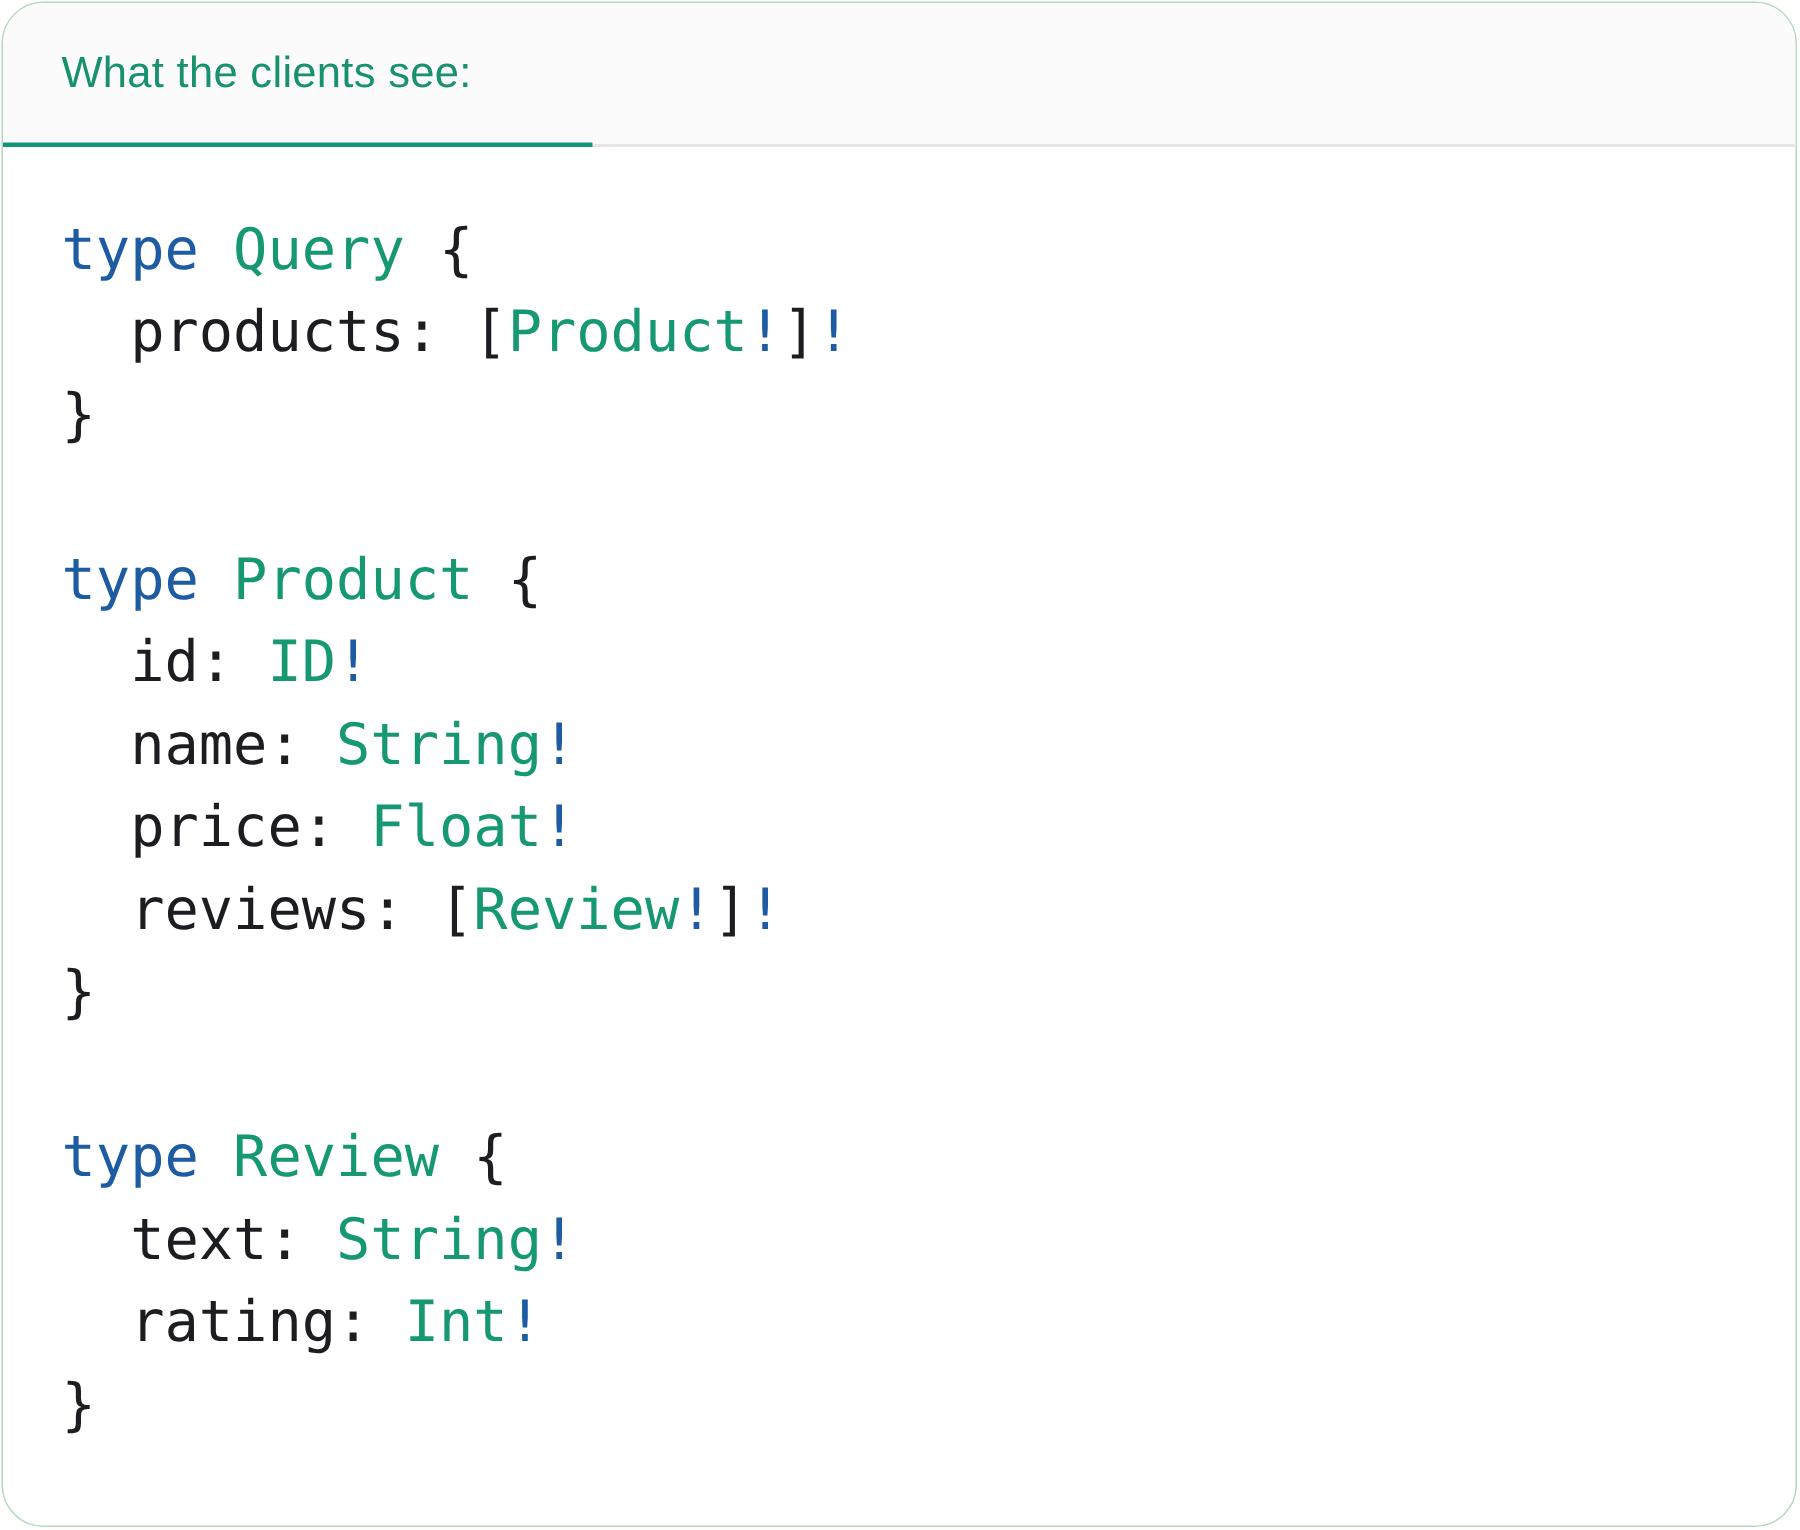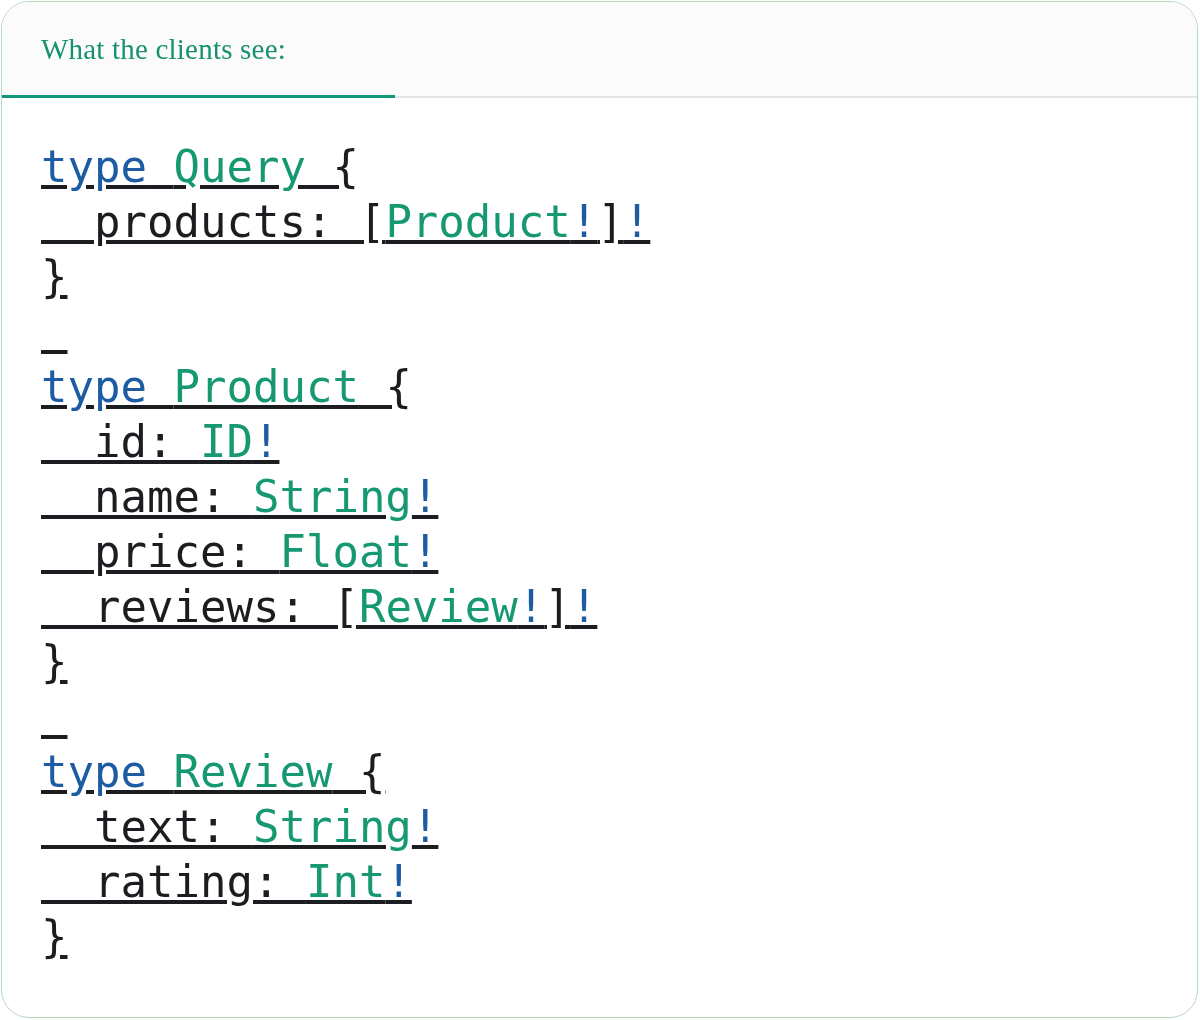--- a/index.html
+++ b/index.html
@@ -33,42 +33,40 @@
     background:var(--header-bg);
     border-bottom:2px solid var(--header-border);
   }
   .tab{
     position:absolute;left:0;top:0;bottom:0;
     width:393px;
     display:flex;align-items:center;
     padding-left:39px;
     box-sizing:border-box;
     cursor:pointer;
-    font-family:Liberation Serif, serif;
   }
   .tab-label{
     font-size:29px;
     font-weight:500;
     letter-spacing:.2px;
     color:var(--tab-text);
   }
   .tab-underline{
     position:absolute;left:0;bottom:-2px;
     width:100%;height:3px;
     background:var(--tab-underline);
   }
   .code{
     margin:0;
     padding:41px 30px 30px 39px;
     font-family:"DejaVu Sans Mono","Liberation Mono",monospace;
-    font-size:44px;
+    font-size:38px;
     line-height:55px;
     color:var(--code-text);
     white-space:pre;
-    text-decoration:underline;
   }
   .code-line{height:55px;}
   .tok-keyword{color:var(--keyword-blue);}
   .tok-type{color:var(--type-teal);}
   .tok-bang{color:var(--keyword-blue);}
   .tok-plain{color:var(--code-text);}
 </style>
 </head>
 <body>
 

